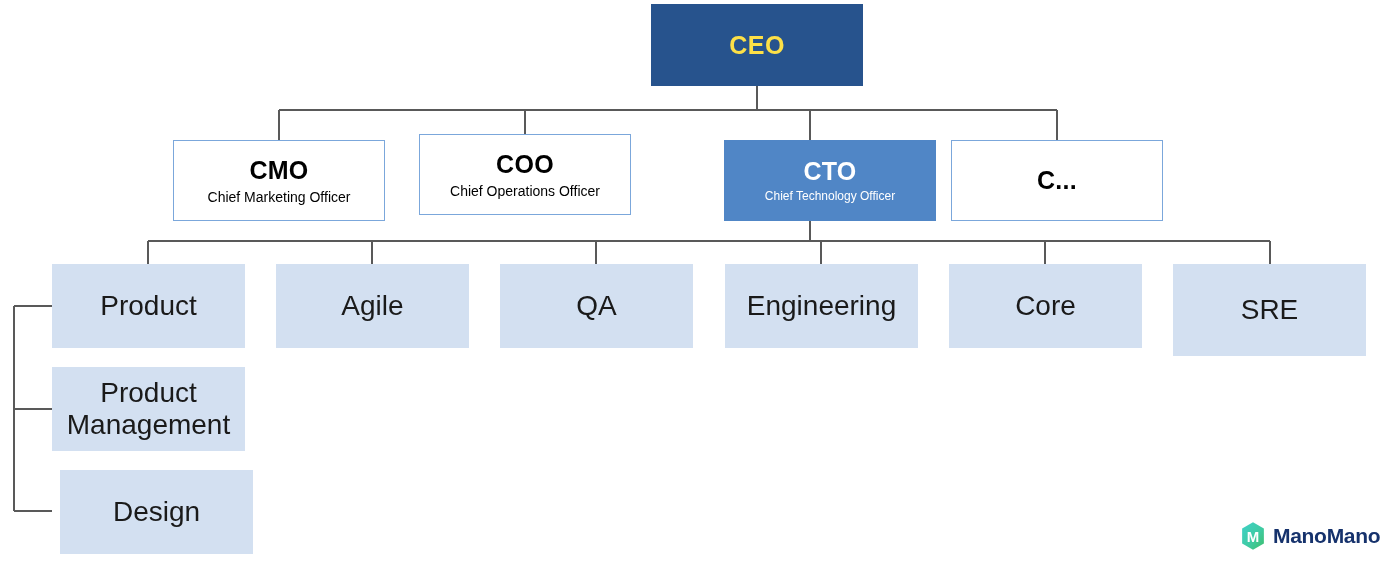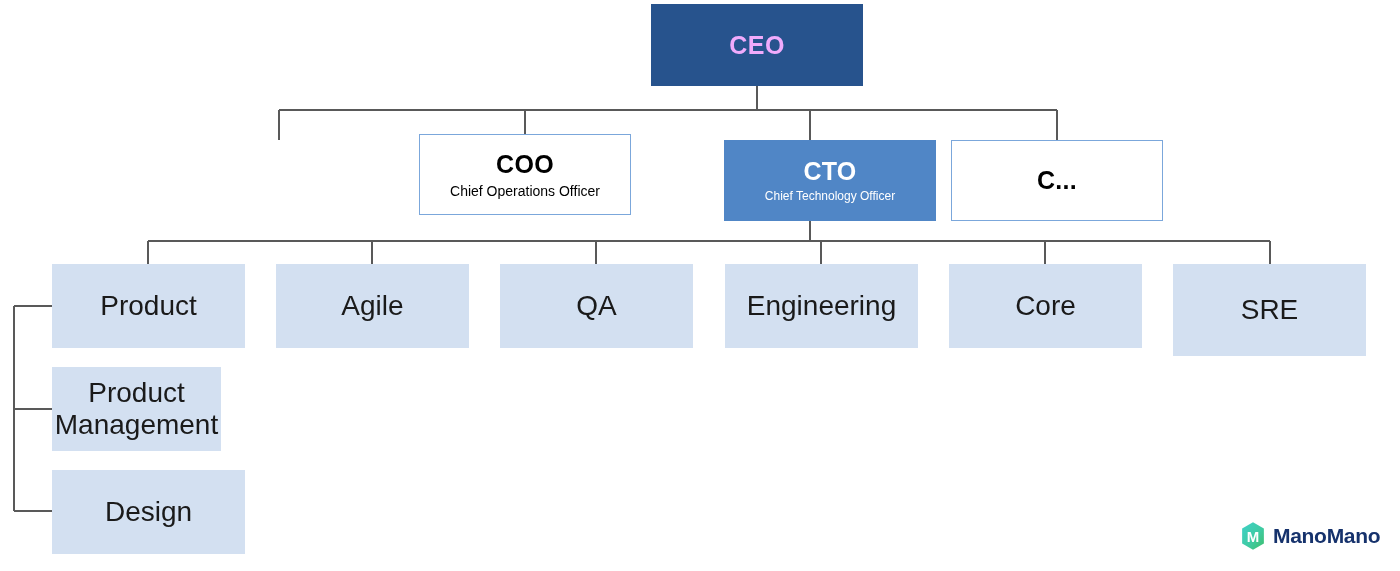--- a/index.html
+++ b/index.html
@@ -33,21 +33,21 @@
     display: flex;
     flex-direction: column;
     align-items: center;
     justify-content: center;
     text-align: center;
     line-height: 1.15;
   }
   
   .node-ceo {
     background: #27538D;
-    color: #f0abfc;
+    color: #fde047;
   }
   .node-ceo .node-title {
     font-size: 25px;
     font-weight: bold;
     letter-spacing: 0.5px;
   }
   
   .node-exec {
     background: #ffffff;
     border: 1.5px solid #7BA7DB;
@@ -142,20 +142,24 @@
       <path d="M14,306 L52,306"></path>
       <path d="M14,409 L52,409"></path>
       <path d="M14,511 L52,511"></path>
     </g>
   </svg>
 
   <div class="node node-ceo" style="left:651px; top:4px; width:212px; height:82px;">
     <div class="node-title">CEO</div>
   </div>
 
+  <div class="node node-exec" style="left:173px; top:140px; width:212px; height:81px;">
+    <div class="node-title">CMO</div>
+    <div class="node-sub">Chief Marketing Officer</div>
+  </div>
 
   <div class="node node-exec" style="left:419px; top:134px; width:212px; height:81px;">
     <div class="node-title">COO</div>
     <div class="node-sub">Chief Operations Officer</div>
   </div>
 
   <div class="node node-exec-hl" style="left:724px; top:140px; width:212px; height:81px;">
     <div class="node-title">CTO</div>
     <div class="node-sub">Chief Technology Officer</div>
   </div>
@@ -181,25 +185,25 @@
   </div>
 
   <div class="node node-dept" style="left:949px; top:264px; width:193px; height:84px;">
     <div class="node-title">Core</div>
   </div>
 
   <div class="node node-dept" style="left:1173px; top:264px; width:193px; height:92px;align-items:center;">
     <div class="node-title">SRE</div>
   </div>
 
-  <div class="node node-dept" style="left:52px; top:367px; width:169px; height:84px;">
+  <div class="node node-dept" style="left:52px; top:367px; width:193px; height:84px;">
     <div class="node-title">Product Management</div>
   </div>
 
-  <div class="node node-dept" style="left:52px; top:470px; width:193px; height:84px;">
+  <div class="node node-dept" style="left:60px; top:470px; width:193px; height:84px;">
     <div class="node-title">Design</div>
   </div>
 
   <div class="brand-logo" style="left:1238px; top:521px;">
     <svg class="logo-mark" viewBox="0 0 40 40">
       <defs>
         <linearGradient id="mmGrad" x1="0" y1="0" x2="1" y2="1">
           <stop offset="0%" stop-color="#3FD1C8"></stop>
           <stop offset="55%" stop-color="#3FCBA4"></stop>
           <stop offset="100%" stop-color="#3EBE6B"></stop>

